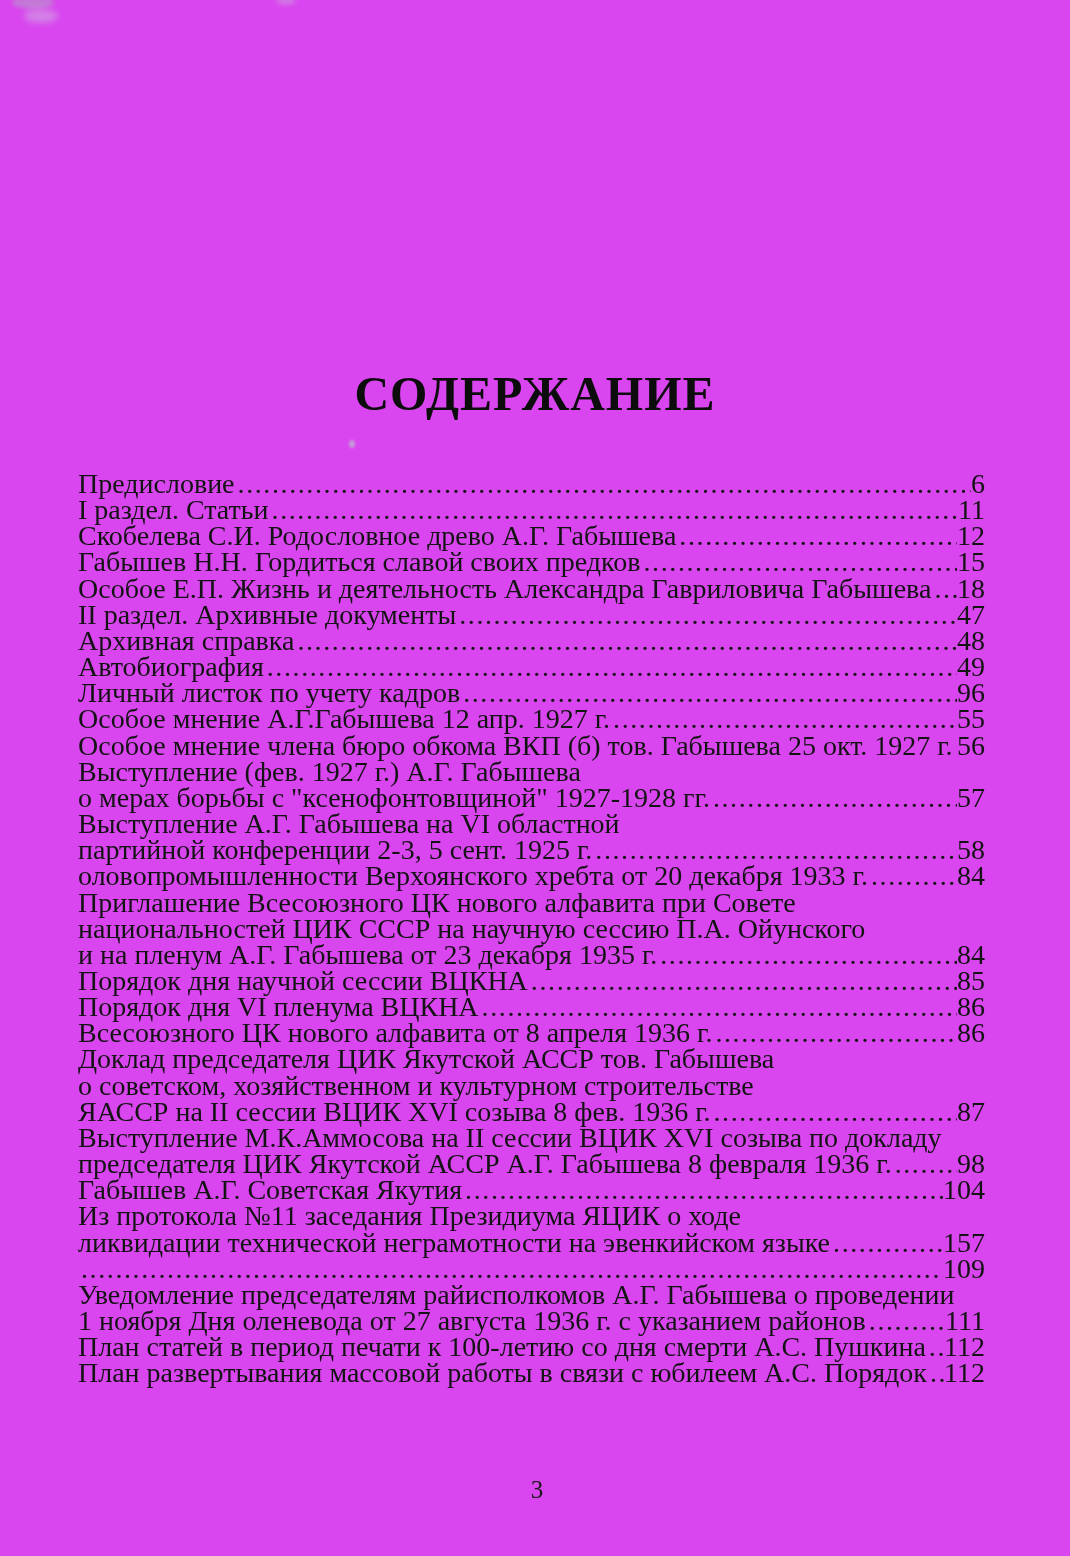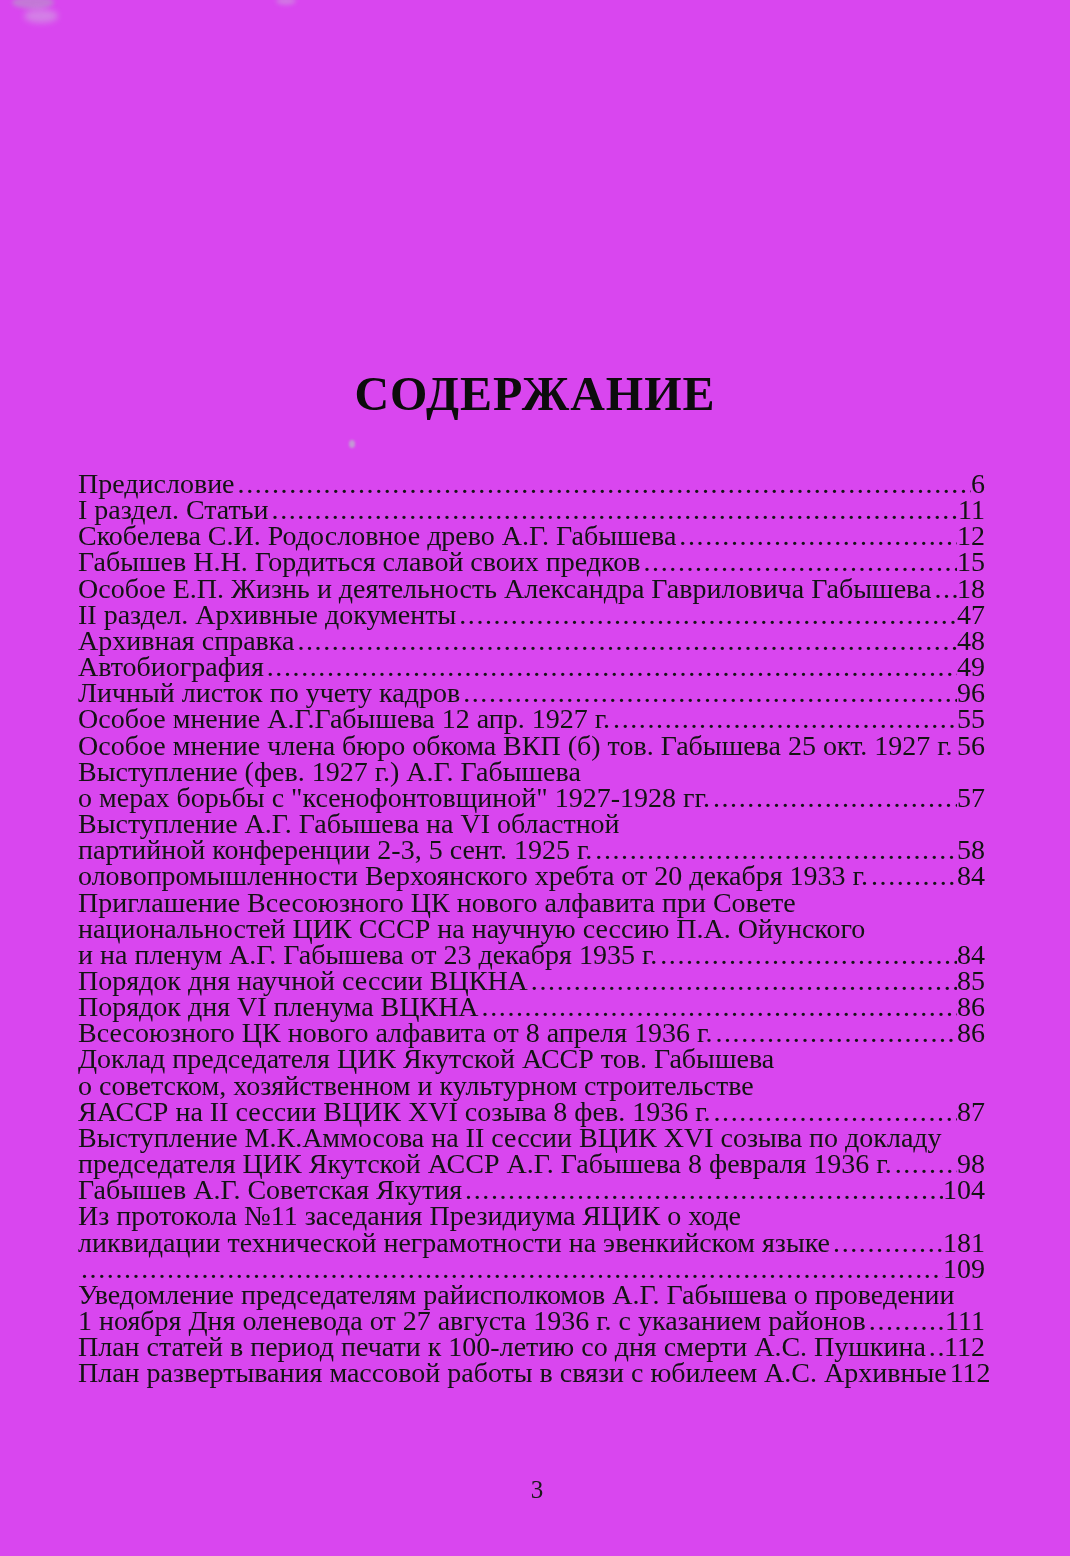--- a/index.html
+++ b/index.html
@@ -228,42 +228,42 @@
       <span class="leader"></span>
       <span class="pg">104</span>
     </div>
       <div class="toc-row nopage">
       <span class="txt">Из протокола №11 заседания Президиума ЯЦИК о ходе</span>
 
     </div>
       <div class="toc-row">
       <span class="txt">ликвидации технической неграмотности на эвенкийском языке</span>
       <span class="leader"></span>
-      <span class="pg">181</span>
+      <span class="pg">157</span>
     </div>
       <div class="toc-row">
       <span class="leader"></span>
       <span class="pg">109</span>
     </div>
       <div class="toc-row nopage">
       <span class="txt">Уведомление председателям райисполкомов А.Г. Габышева о проведении</span>
 
     </div>
       <div class="toc-row">
       <span class="txt">1 ноября Дня оленевода от 27 августа 1936 г. с указанием районов</span>
       <span class="leader"></span>
       <span class="pg">111</span>
     </div>
       <div class="toc-row">
       <span class="txt">План статей в период печати к 100-летию со дня смерти А.С. Пушкина</span>
       <span class="leader"></span>
       <span class="pg">112</span>
     </div>
       <div class="toc-row">
-      <span class="txt">План развертывания массовой работы в связи с юбилеем А.С. Архивные</span>
+      <span class="txt">План развертывания массовой работы в связи с юбилеем А.С. Порядок</span>
       <span class="leader"></span>
       <span class="pg">112</span>
     </div>
     </div>
 
   <div class="footer-folio">3</div>
 
 </div>
 
 </body></html>

